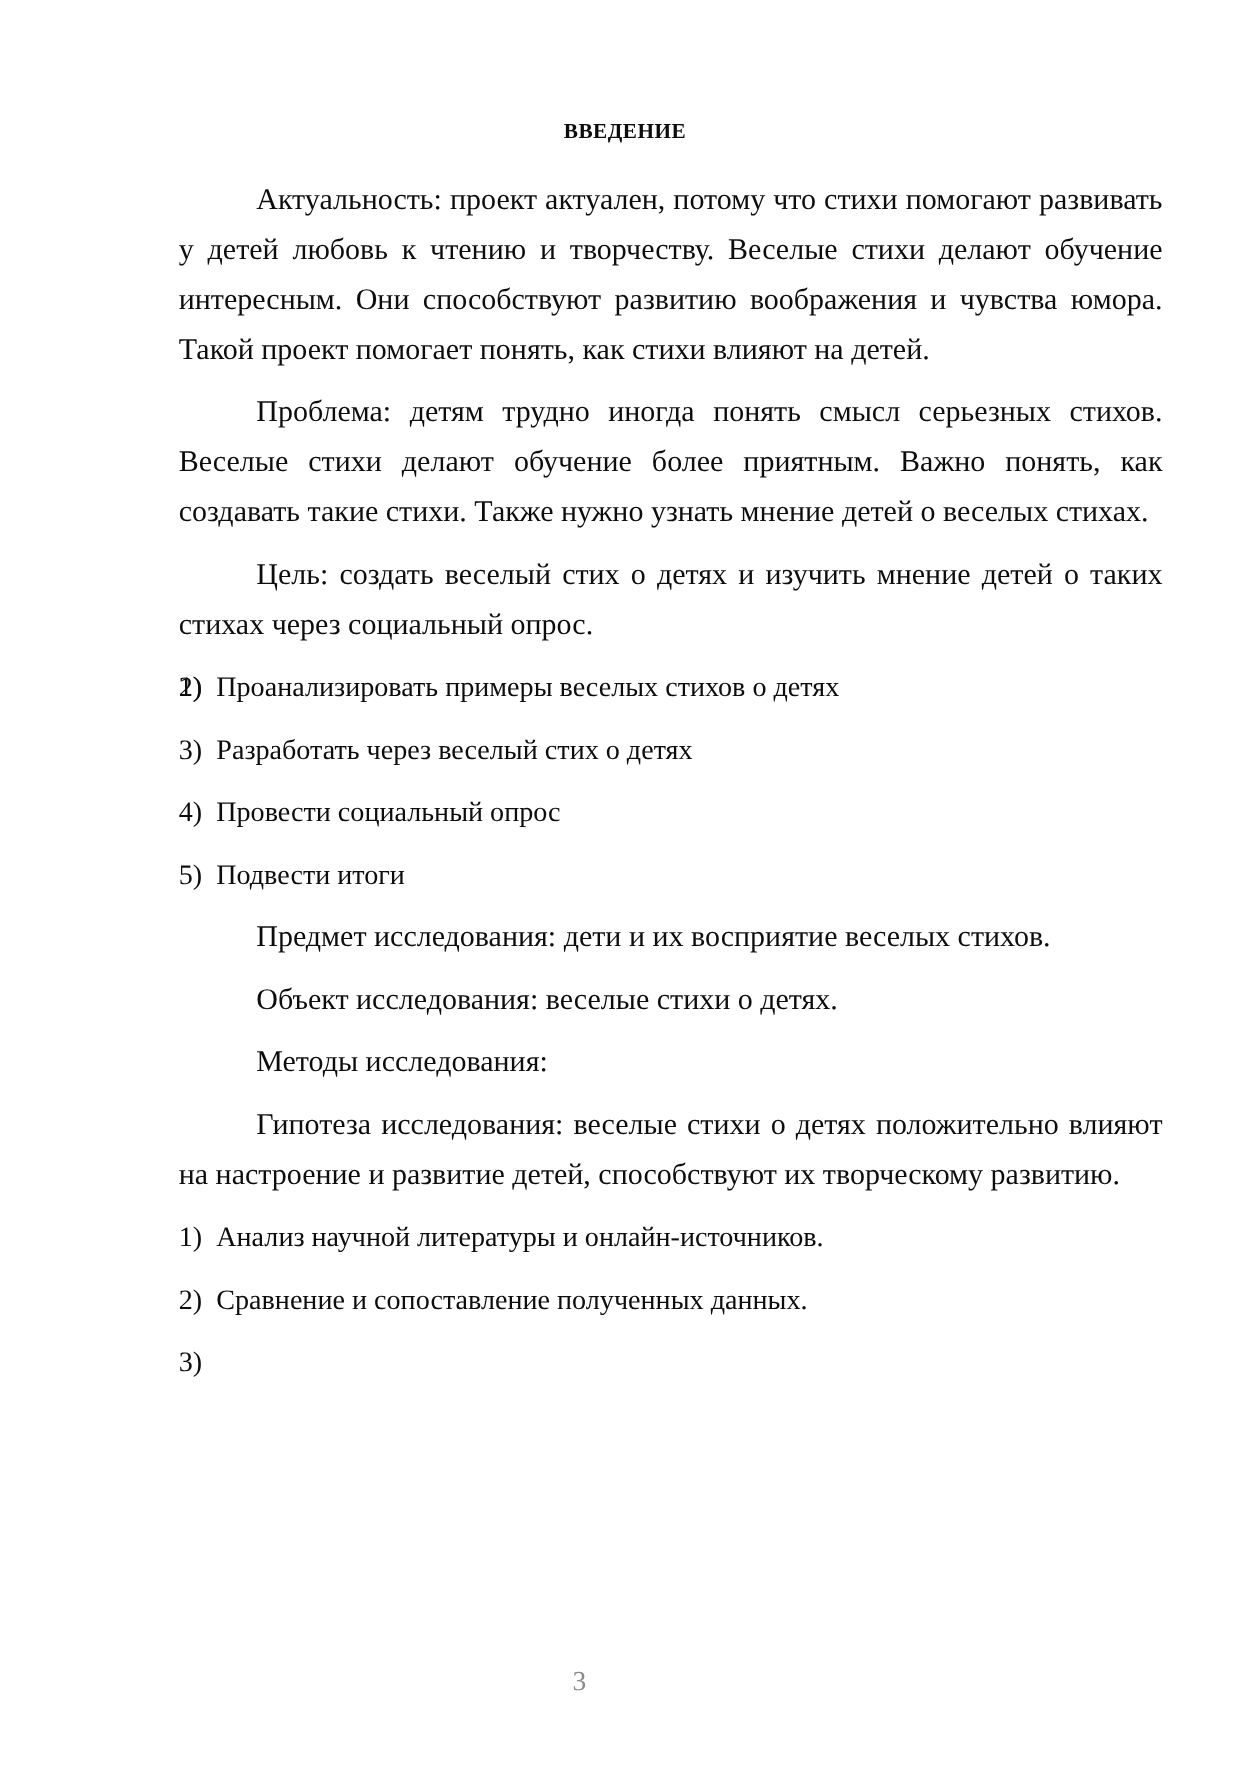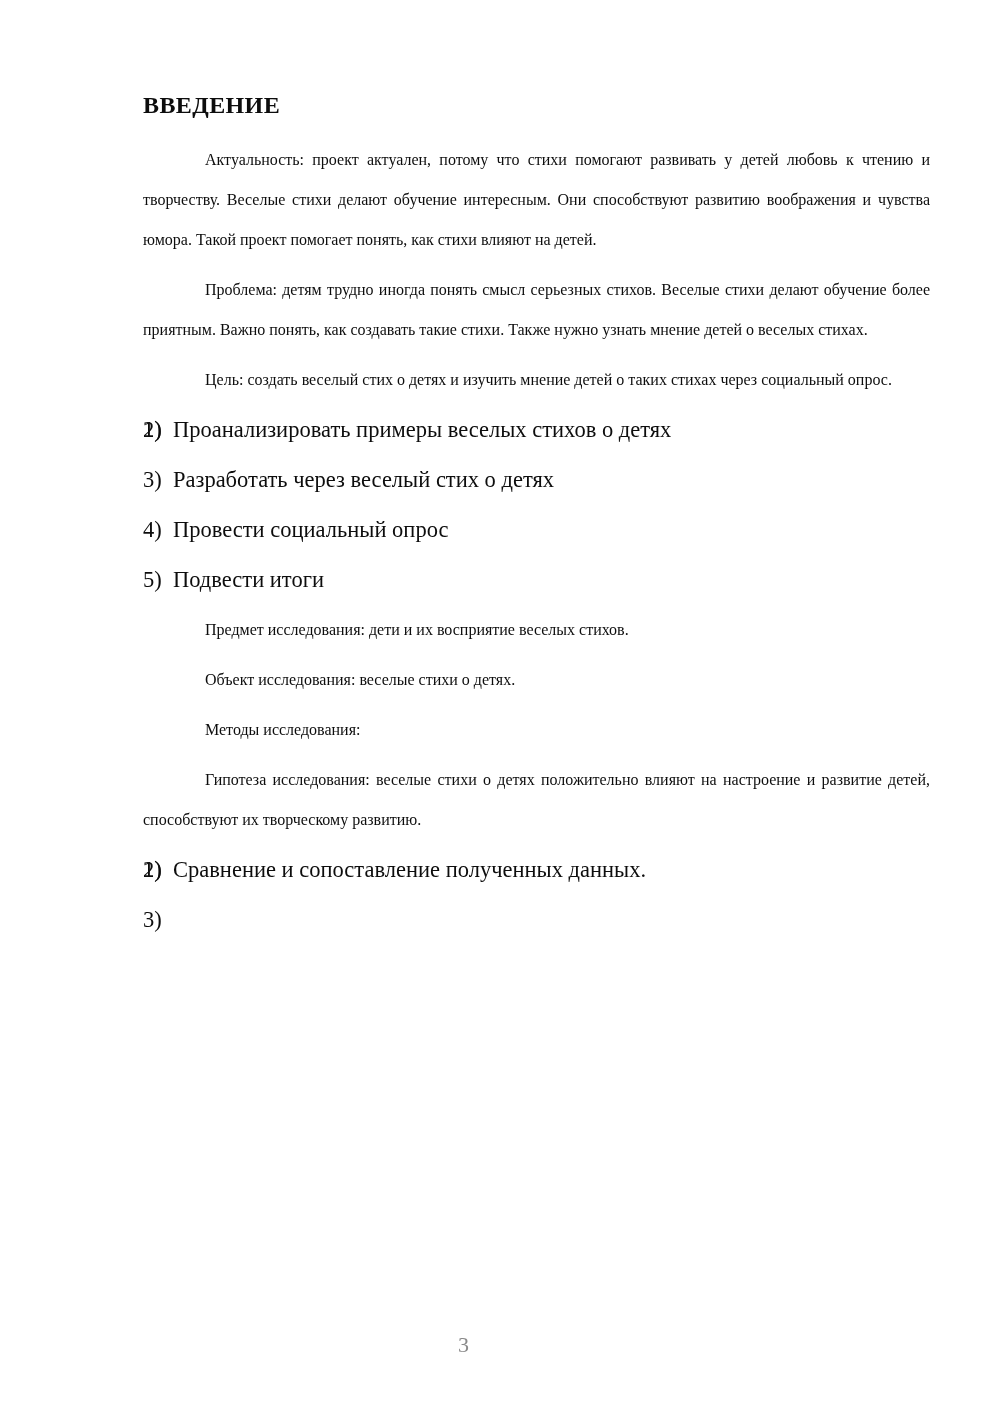--- a/index.html
+++ b/index.html
@@ -22,36 +22,37 @@
     position: absolute;
     top: 0;
     left: 0;
     width: 1000px;
     height: 1414px;
     box-sizing: border-box;
     padding: 88px 70px 0 143px;
   }
 
   .doc-title {
-    font-size: 24px;
+    font-size: 17px;
     font-weight: bold;
+    text-align: center;
     letter-spacing: 0.4px;
     margin: 0 0 0 0;
     padding-right: 73px;
     line-height: 34px;
   }
 
   .body-block {
     width: 787px;
     margin-top: 18px;
   }
 
   p.para {
     margin: 0 0 10px 0;
-    font-size: 16px;
+    font-size: 24px;
     line-height: 40px;
     text-align: justify;
     text-indent: 62px;
     text-justify: inter-word;
     hyphens: none;
   }
 
   
   p.para.noj {
     text-align: left;
@@ -133,20 +134,21 @@
 
     <p class="para noj">Объект исследования: веселые стихи о детях.</p>
 
     <p class="para noj">Методы исследования:</p>
 
     <p class="para">Гипотеза исследования: веселые стихи о детях положительно влияют на настроение и развитие детей, способствуют их творческому развитию.</p>
 
     <ol class="num-list">
       <li>
         <span class="marker">1)</span>
+        <span>Анализ научной литературы и онлайн-источников.</span>
       </li>
       <li>
         <span class="marker">2)</span>
         <span>Сравнение и сопоставление полученных данных.</span>
       </li>
       <li>
         <span class="marker">3)</span>
       </li>
     </ol>
 

